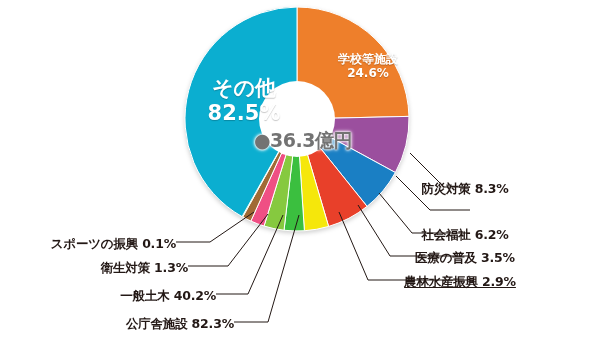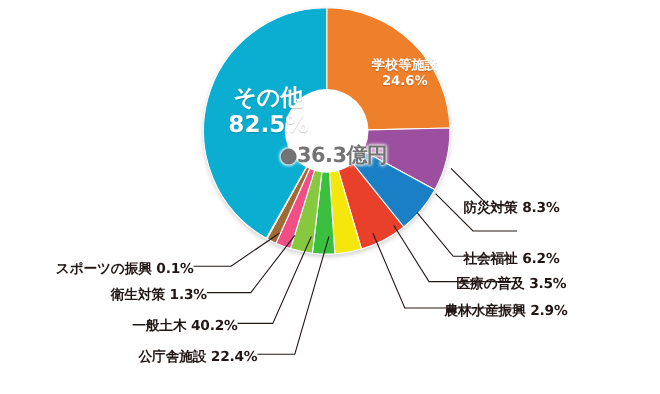--- a/index.html
+++ b/index.html
@@ -118,30 +118,30 @@
 
   <div class="callout right" style="left:340px;top:181px;width:250px;">
     <span>防災対策 8.3%</span>
   </div>
   <div class="callout right" style="left:340px;top:227px;width:250px;">
     <span>社会福祉 6.2%</span>
   </div>
   <div class="callout right" style="left:340px;top:238px;width:250px;margin-top:12px;">
     <span>医療の普及 3.5%</span>
   </div>
-  <div class="callout right" style="left:330px;top:274px;width:260px;">
+  <div class="callout right" style="left:330px;top:274px;width:260px;text-decoration:underline;">
     <span>農林水産振興 2.9%</span>
   </div>
 
   <div class="callout leftgrp" style="left:0px;top:236px;width:176px;">
     <span>スポーツの振興 0.1%</span>
   </div>
   <div class="callout leftgrp" style="left:20px;top:260px;width:168px;">
     <span>衛生対策 1.3%</span>
   </div>
   <div class="callout leftgrp" style="left:50px;top:288px;width:166px;">
     <span>一般土木 40.2%</span>
   </div>
   <div class="callout leftgrp" style="left:64px;top:316px;width:170px;">
-    <span>公庁舎施設 22.4%</span>
+    <span>公庁舎施設 82.3%</span>
   </div>
 
 </div>
 
 </body></html>

